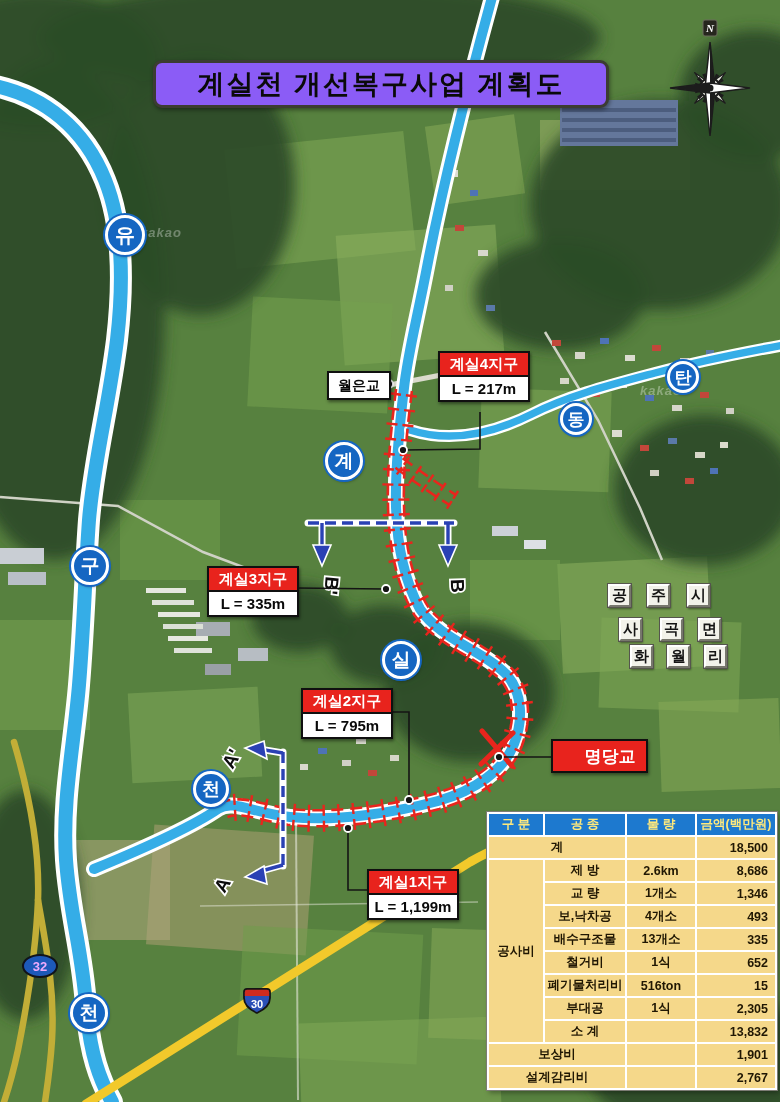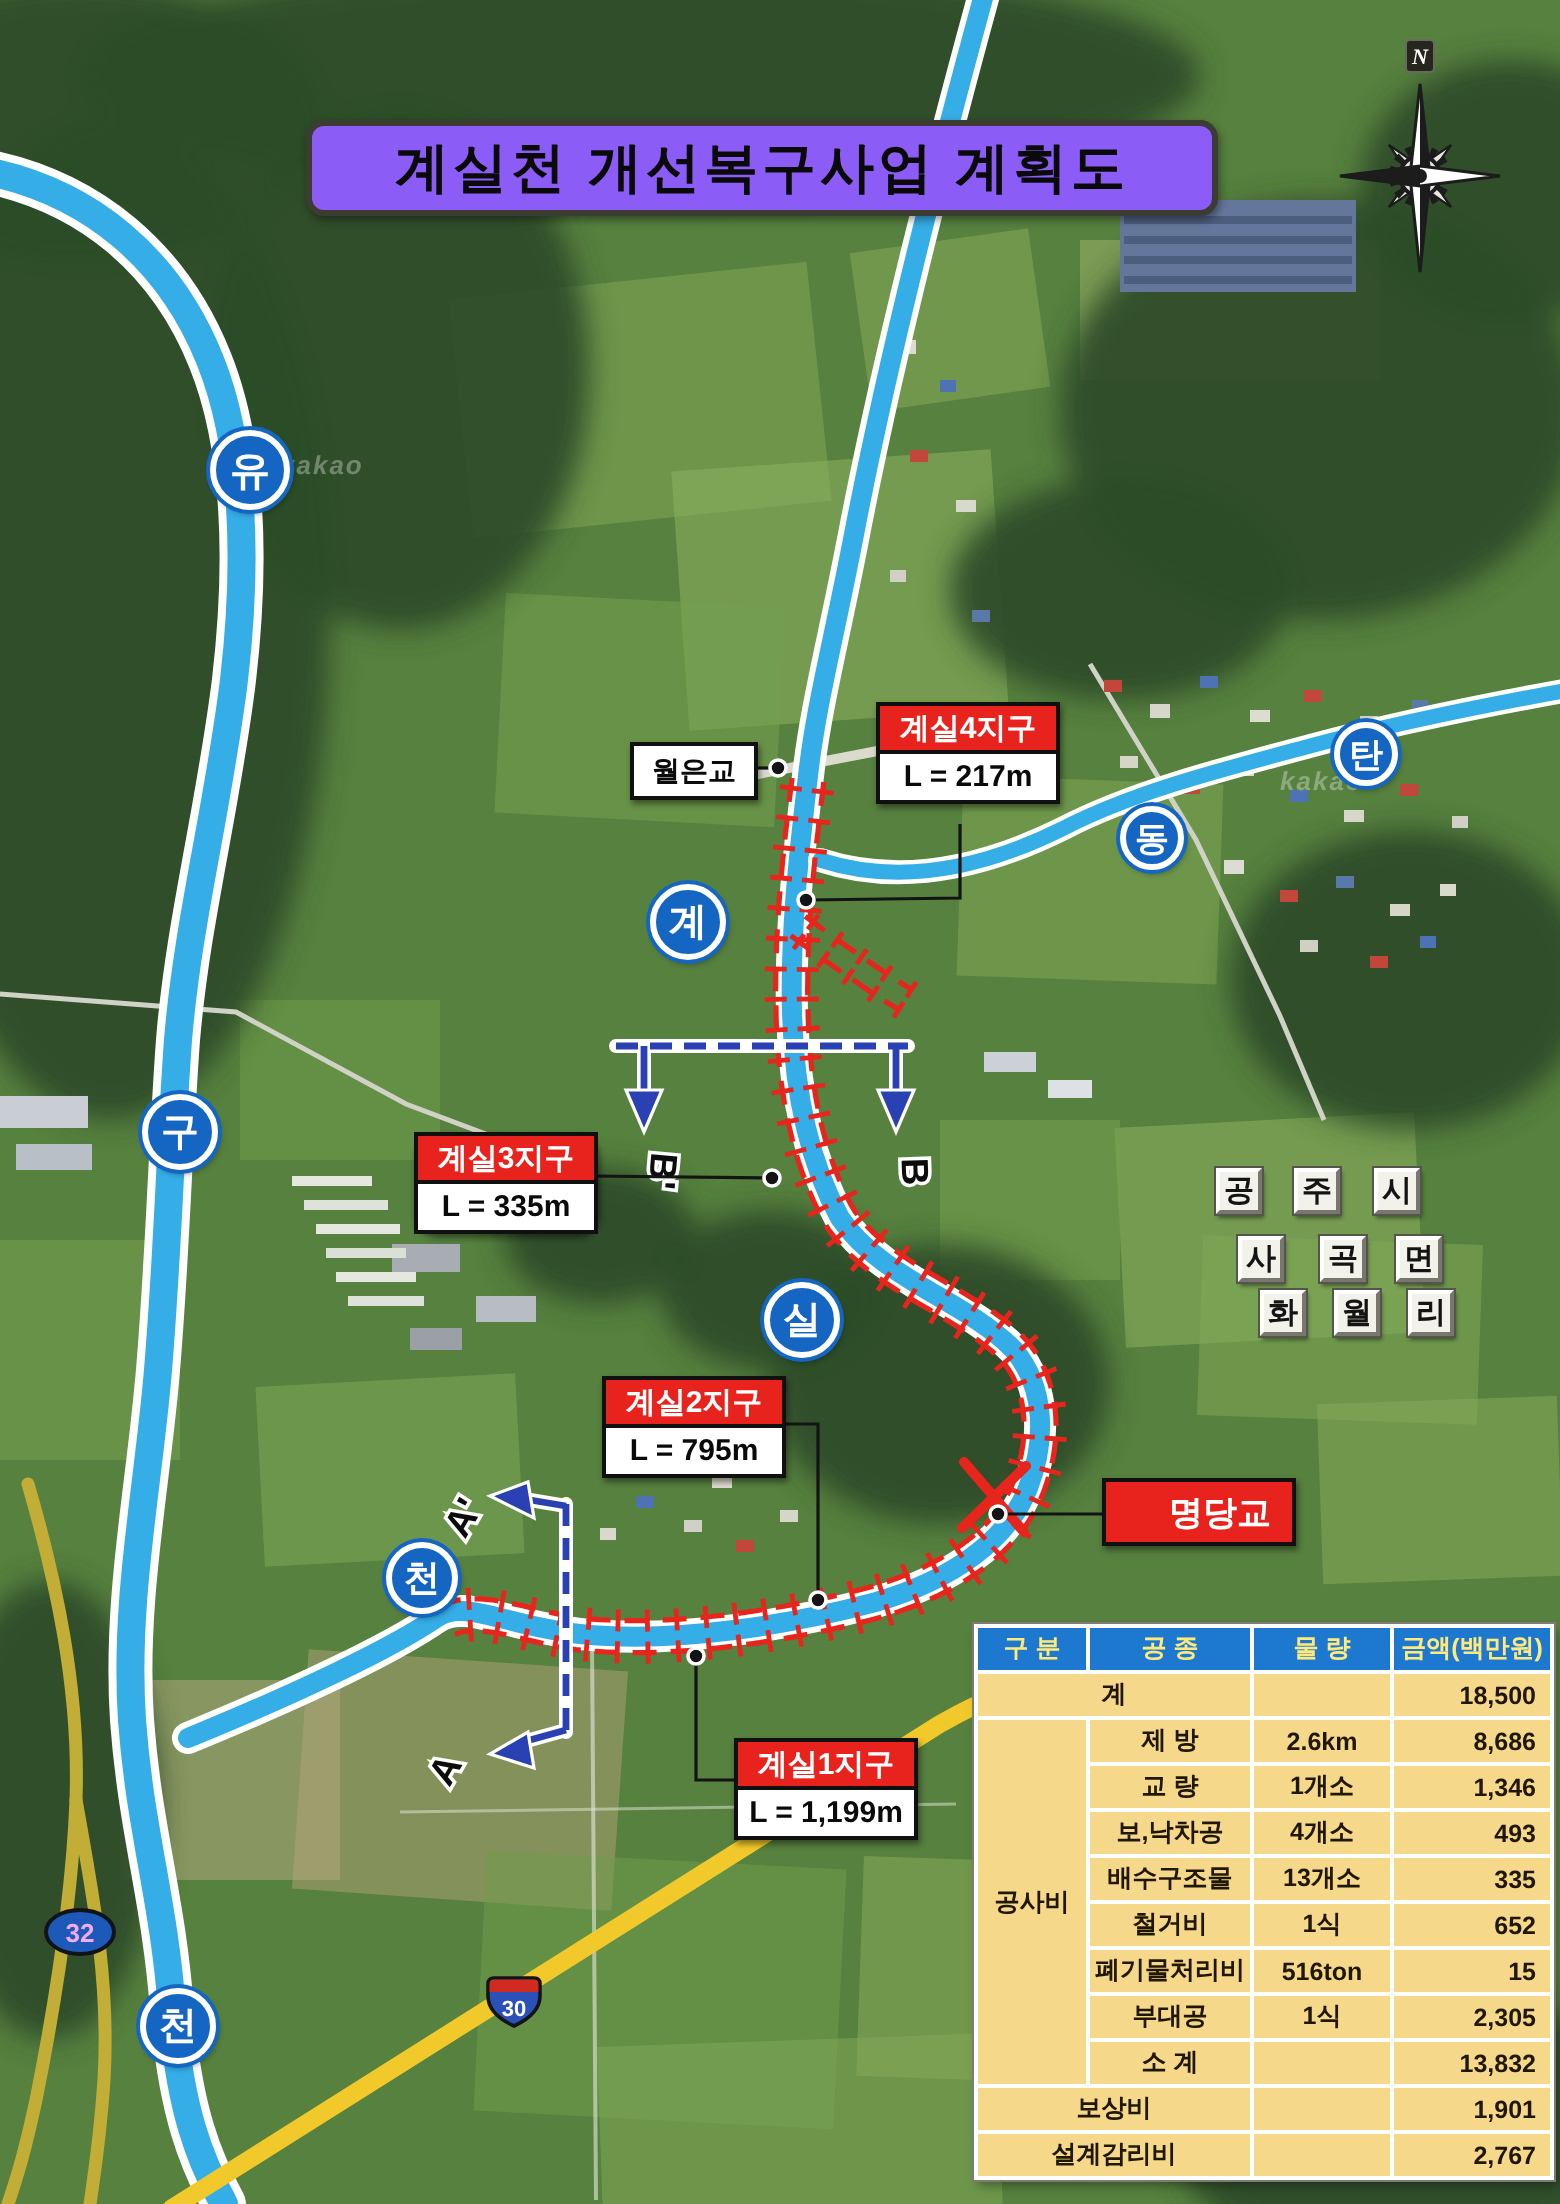--- a/index.html
+++ b/index.html
@@ -376,28 +376,28 @@
       <rect x="-7" y="-68" width="14" height="16" rx="2" fill="#26261e" stroke="#6a6a5c"></rect>
       <text x="0" y="-56" text-anchor="middle" fill="#ffffff" style="font:italic bold 11px 'Liberation Serif',serif;">N</text>
     </g>
   </svg>
 
   <div class="title">계실천 개선복구사업 계획도</div>
 
   <span class="wm" style="left:140px;top:225px;">kakao</span>
   <span class="wm" style="left:640px;top:383px;">kakao</span>
 
-  <div class="bridge-white" style="left:315px;top:371px;width:60px;height:25px;font-size:14px;">월은교</div>
+  <div class="bridge-white" style="left:327px;top:371px;width:60px;height:25px;font-size:14px;">월은교</div>
   <div class="bridge-red" style="left:551px;top:739px;width:72px;height:30px;font-size:17px;">명당교</div>
 
   <div class="sec-label" style="left:438px;top:351px;">
     <div class="sec-name">계실4지구</div>
     <div class="sec-len">L = 217m</div>
   </div>
-  <div class="sec-label" style="left:207px;top:566px;border-radius:11px;">
+  <div class="sec-label" style="left:207px;top:566px;">
     <div class="sec-name">계실3지구</div>
     <div class="sec-len">L = 335m</div>
   </div>
   <div class="sec-label" style="left:301px;top:688px;">
     <div class="sec-name">계실2지구</div>
     <div class="sec-len">L = 795m</div>
   </div>
   <div class="sec-label" style="left:367px;top:869px;">
     <div class="sec-name">계실1지구</div>
     <div class="sec-len">L = 1,199m</div>

